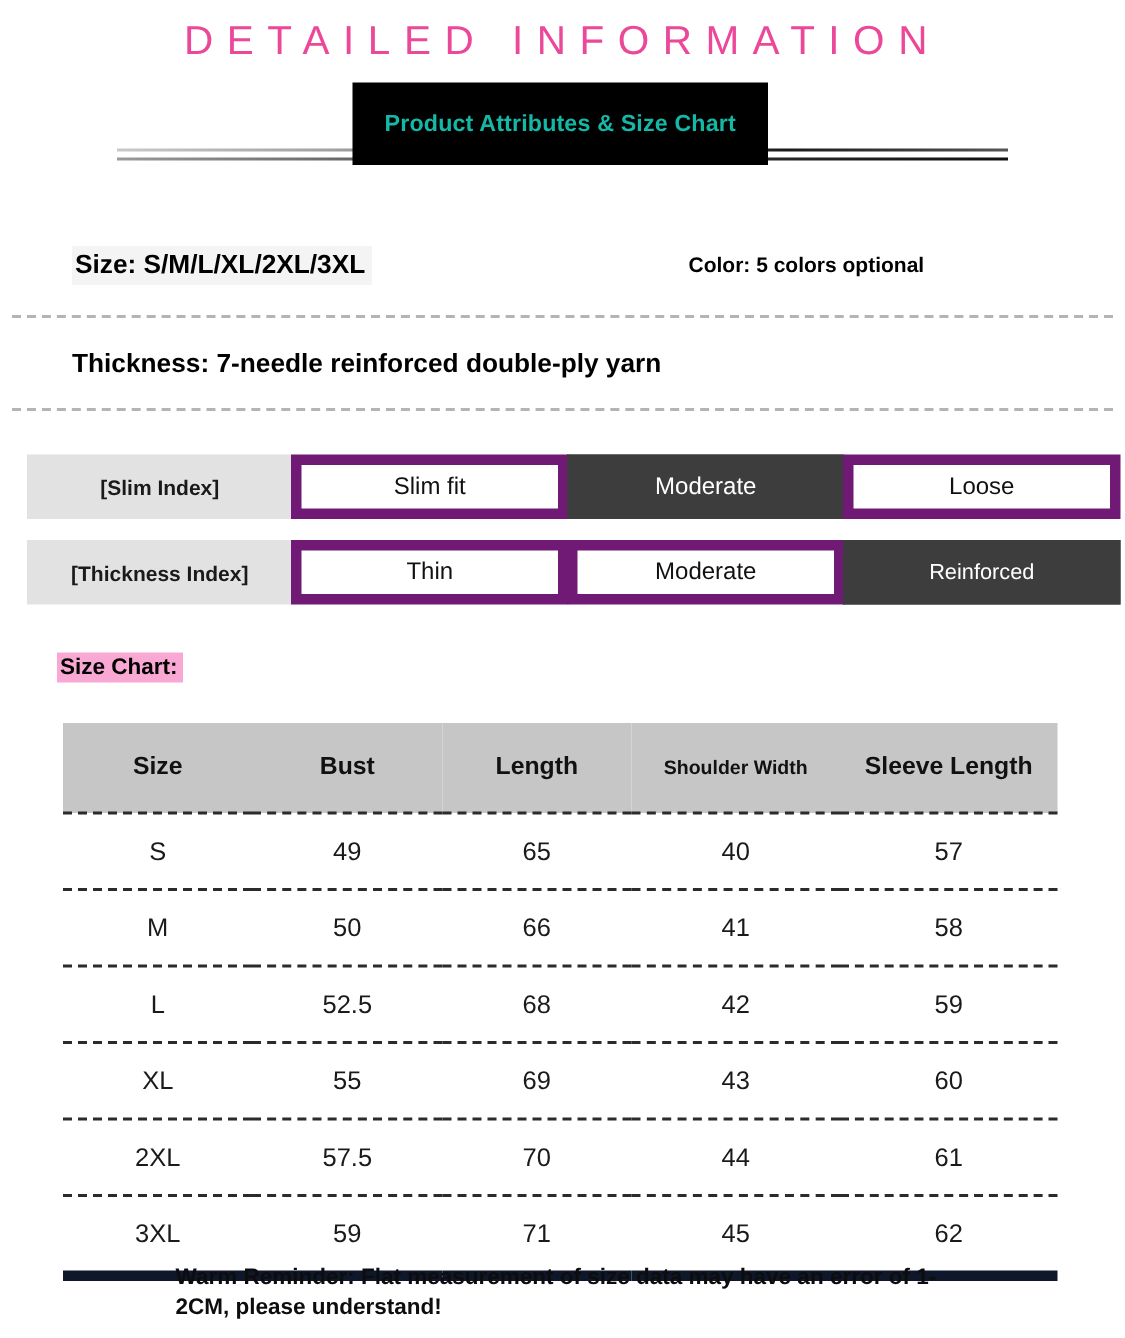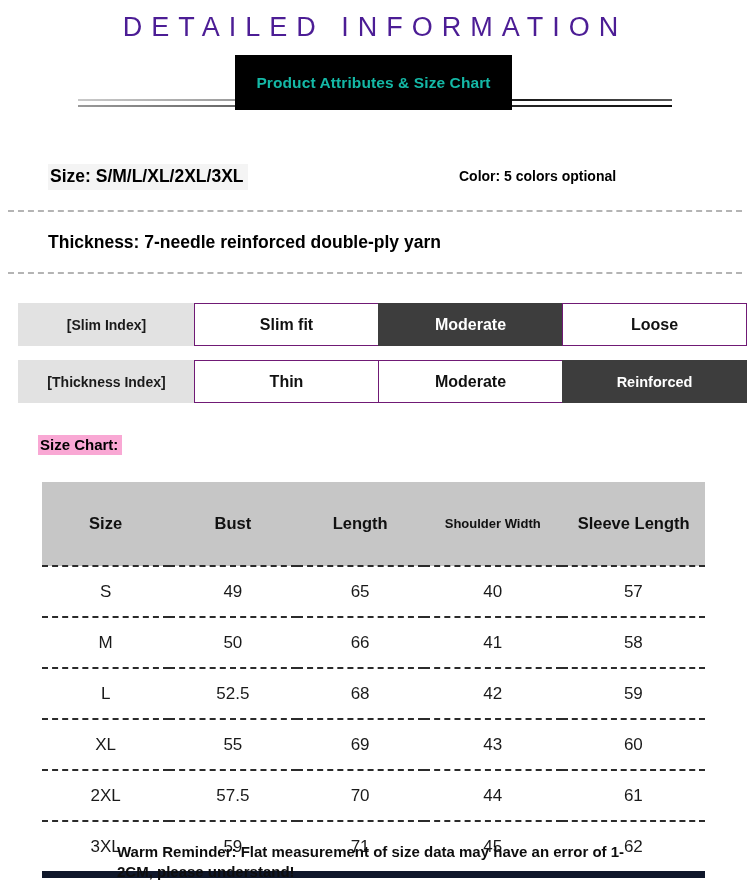--- a/index.html
+++ b/index.html
@@ -19,21 +19,21 @@
   
   .page-title {
     position: absolute;
     left: 0;
     top: 12px;
     width: 750px;
     text-align: center;
     font-size: 27px;
     font-weight: 400;
     letter-spacing: 9px;
-    color: #4c1d95;
+    color: #ec4899;
     white-space: nowrap;
   }
 
   .banner-wrap {
     position: absolute;
     left: 0;
     top: 55px;
     width: 750px;
     height: 58px;
   }
@@ -129,28 +129,28 @@
     align-items: center;
     justify-content: center;
     font-size: 14px;
     font-weight: bold;
     color: #1a1a1a;
     white-space: nowrap;
   }
   .index-opt {
     width: 185px;
     box-sizing: border-box;
-    border: 1px solid #701a75;
+    border: 7px solid #701a75;
     margin-left: -1px;
     background: #ffffff;
     display: flex;
     align-items: center;
     justify-content: center;
     font-size: 16px;
-    font-weight: bold;
+    font-weight: normal;
     color: #111111;
     white-space: nowrap;
   }
   .index-opt.selected {
     background: #3d3d3d;
     border-color: #3d3d3d;
     color: #ffffff;
   }
   .index-opt.narrow {
     font-size: 14.5px;
@@ -176,21 +176,21 @@
     border-collapse: collapse;
     table-layout: fixed;
   }
   .size-table th {
     background: #c6c6c6;
     height: 51px;
     font-size: 16.5px;
     font-weight: bold;
     color: #111111;
     text-align: center;
-    padding: 16px;
+    padding: 4px;
     border: none;
     white-space: nowrap;
   }
   .size-table th.small {
     font-size: 13px;
   }
   .size-table td {
     height: 49px;
     font-size: 17px;
     font-weight: 400;

